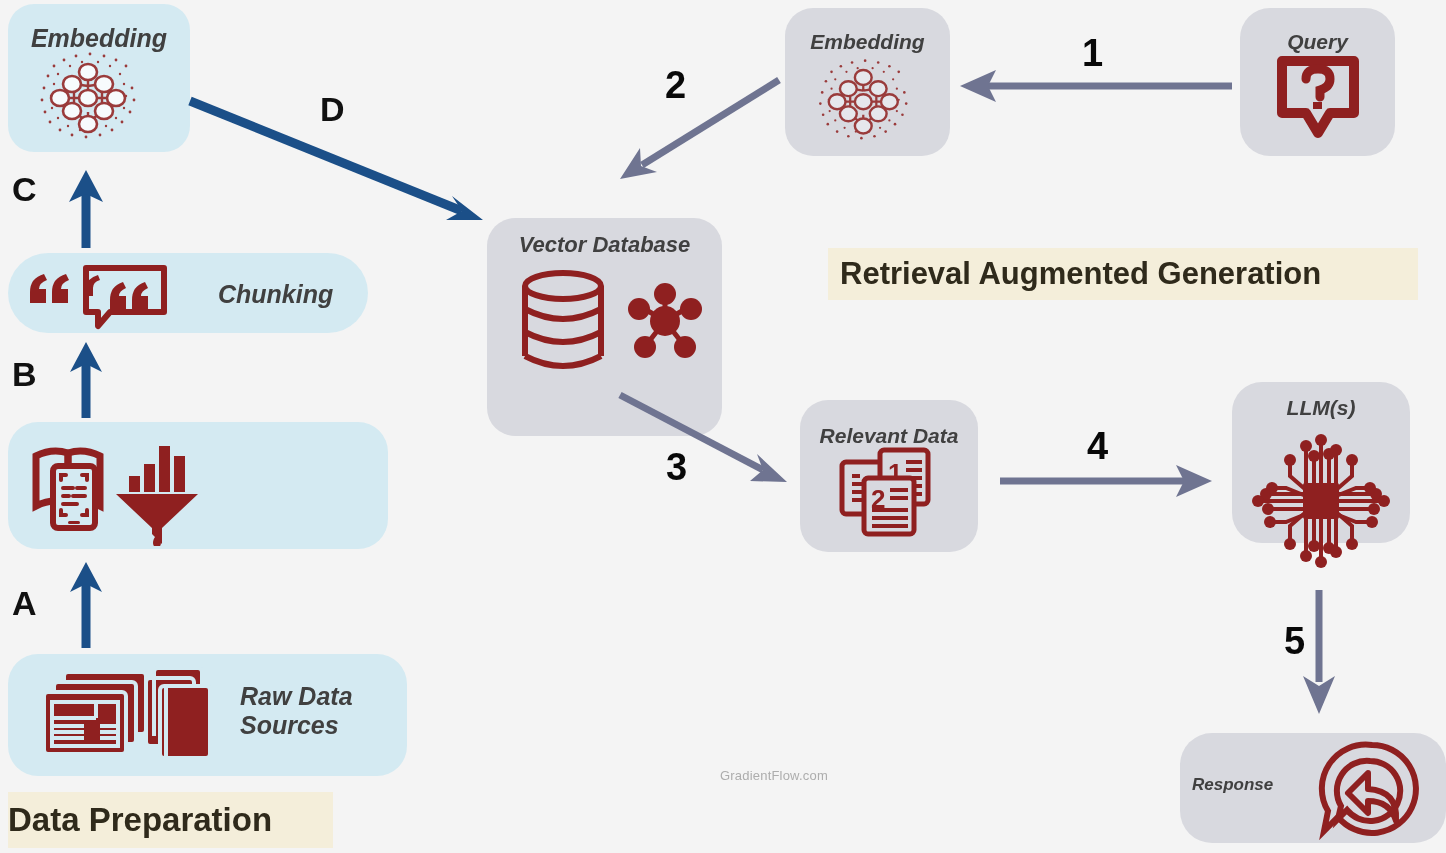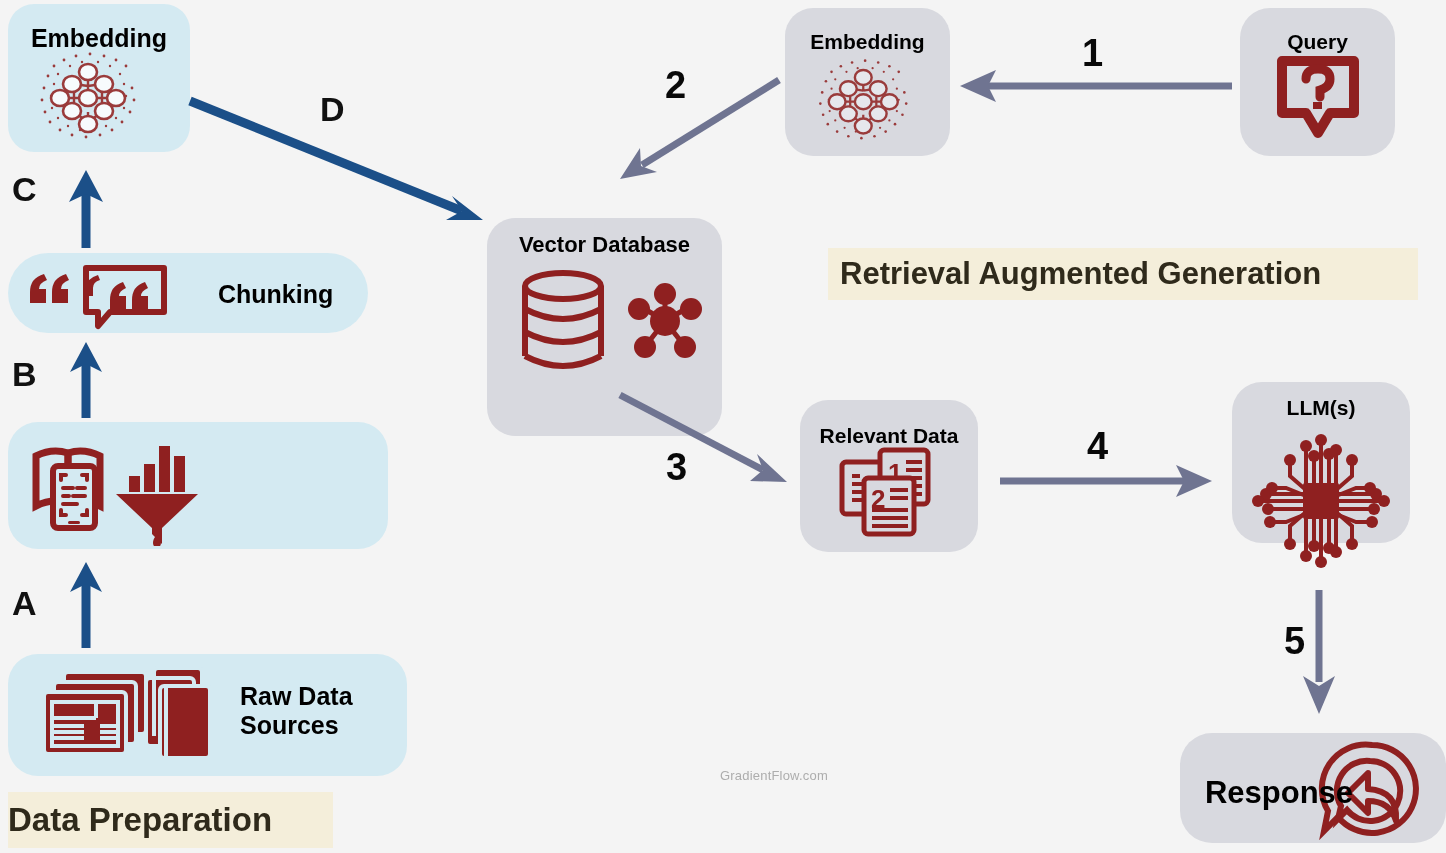--- a/index.html
+++ b/index.html
@@ -21,24 +21,25 @@
     display: flex;
     align-items: center;
     justify-content: center;
   }
   .node-blue { background: #d4eaf2; }
   .node-gray { background: #d8d9df; }
 
   .node-title {
     position: absolute;
     font-weight: bold;
-    color: #000000;
+    color: #404040;
     text-align: center;
     line-height: 1.15;
     white-space: pre-line;
+    font-style: italic;
   }
   .side-label {
     position: absolute;
     font-weight: bold;
     color: #111;
     line-height: 1.15;
   }
   .sub-label {
     position: absolute;
     font-weight: bold;
@@ -370,21 +371,21 @@
     </svg>
     <span class="node-title" style="left:0; top:14px; width:178px; font-size:21px;">LLM(s)</span>
   </div>
 
   <div class="node node-gray" style="left:1180px; top:733px; width:266px; height:110px; border-radius:32px;">
     <svg class="icon-abs" width="120" height="110" viewBox="0 0 120 110" style="left:132px; top:2px;">
       <path d="M60 10 a44 44 0 1 1 -34 72 l-14 14 l4 -20 a44 44 0 0 1 44 -66 z" fill="none" stroke="#8f2020" stroke-width="6"></path>
       <path d="M52 32 a30 30 0 1 1 -23 49 l-9 9 l3 -13 a30 30 0 0 1 29 -45 z" fill="none" stroke="#8f2020" stroke-width="6" transform="translate(6,-6)"></path>
       <path d="M56 38 L36 58 L56 78 L56 66 q22 0 28 20 q2 -30 -28 -32 z" fill="none" stroke="#8f2020" stroke-width="6" stroke-linejoin="round"></path>
     </svg>
-    <span class="node-title" style="left:24px; top:42px; width:150px; text-align:center; font-size:31px;">Response</span>
+    <span class="node-title" style="left:12px; top:42px; width:150px; text-align:left; font-size:17px;">Response</span>
   </div>
 
   <svg class="layer" viewBox="0 0 1446 853">
 
     <g>
       <path d="M86 648 L86 580" stroke="#1b4f88" stroke-width="9" fill="none"></path>
       <path d="M86 562 L102 592 L86 584 L70 592 Z" fill="#1b4f88"></path>
     </g>
 
     <g>

